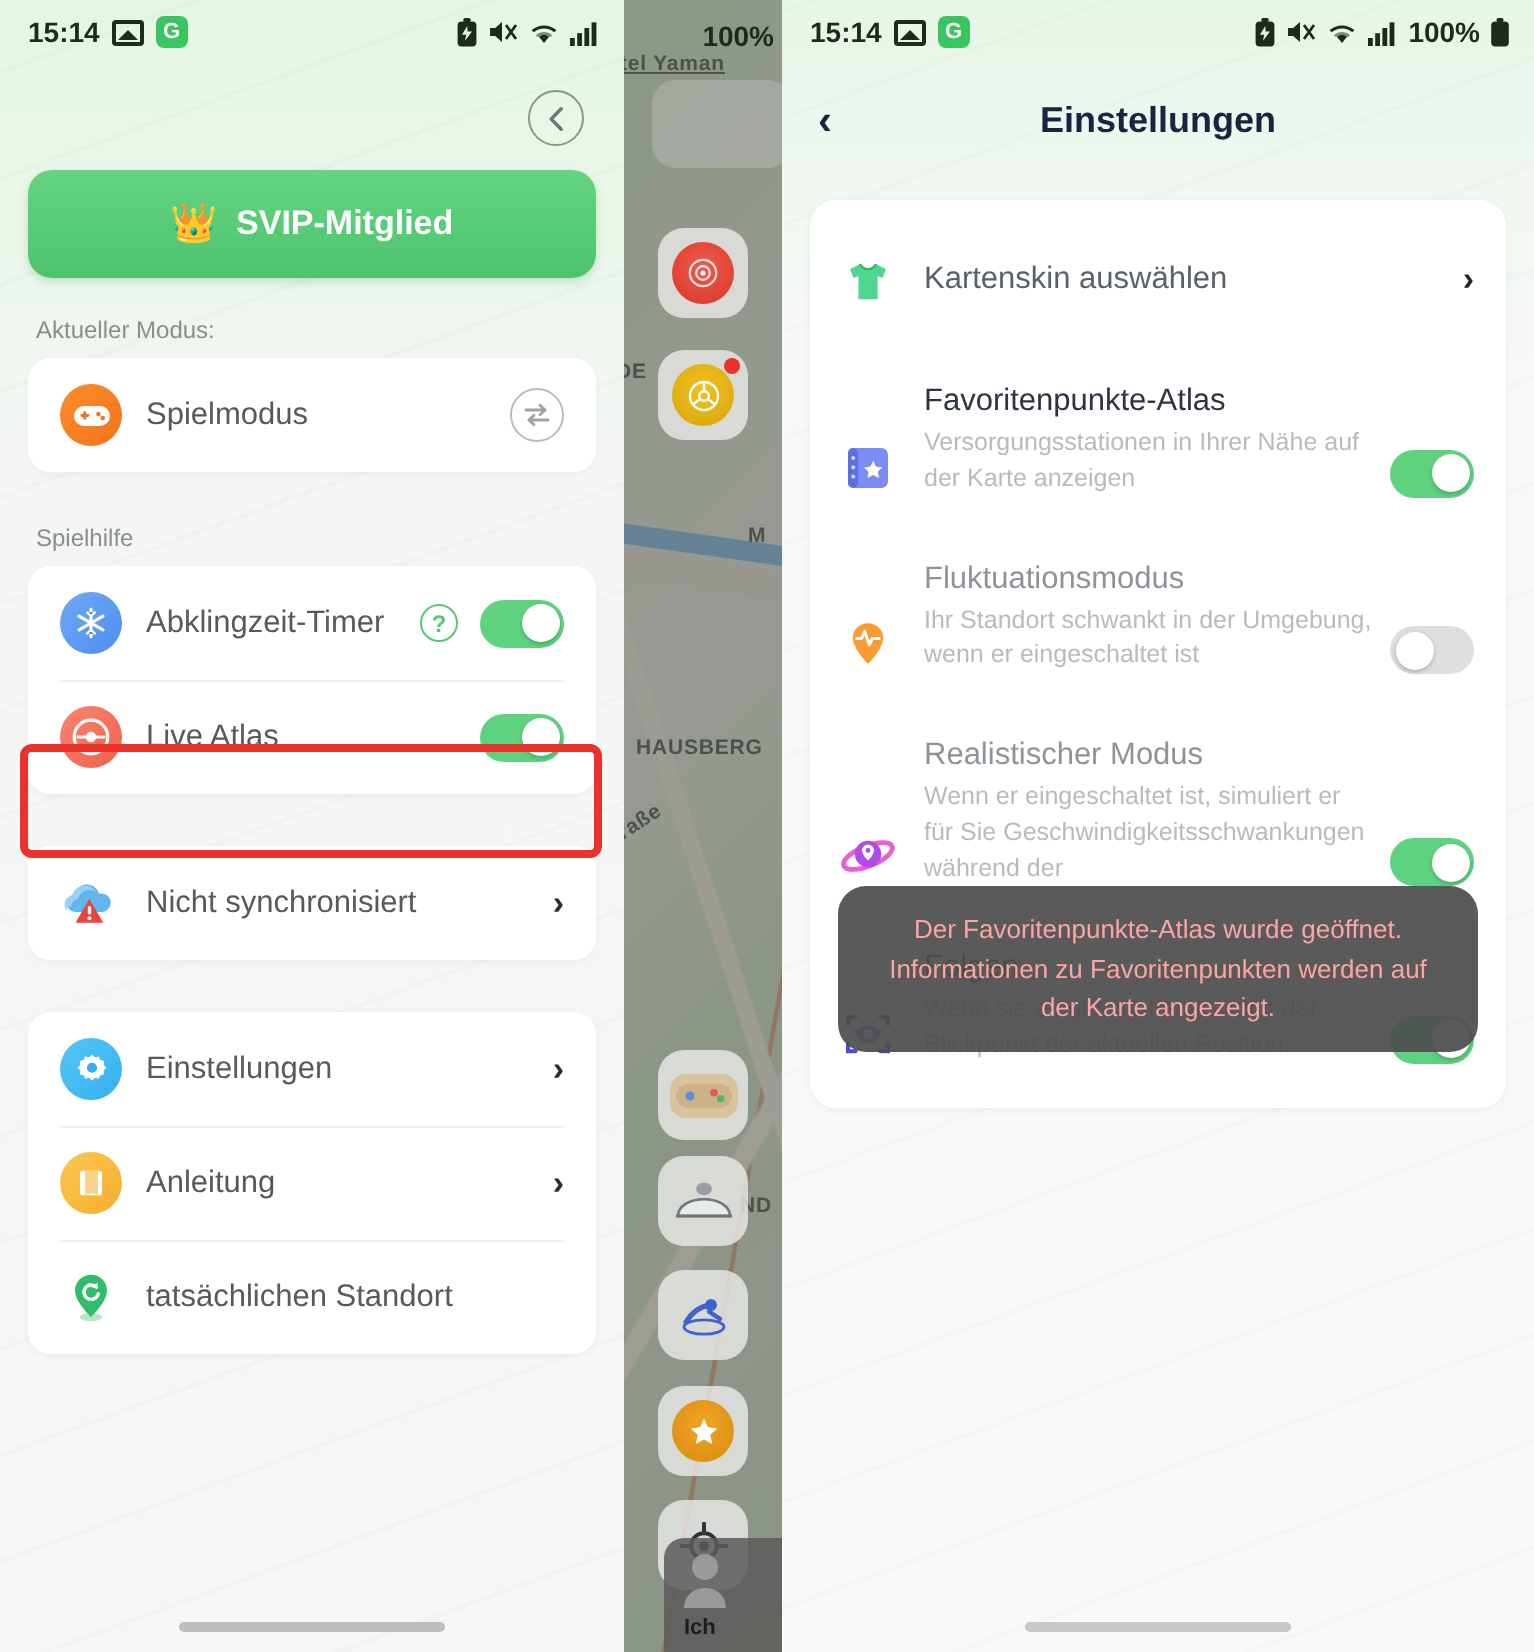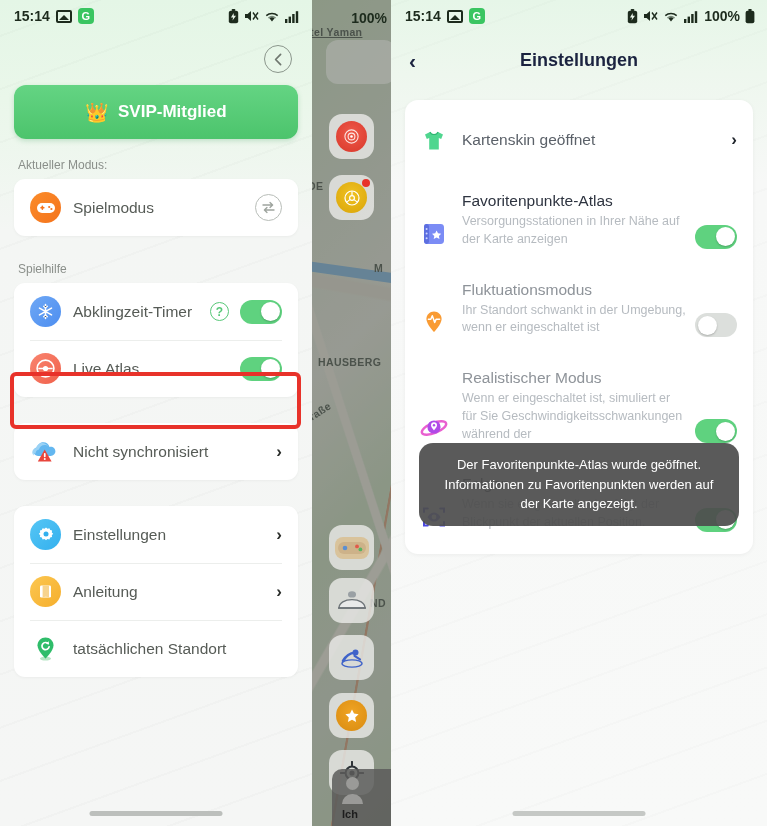--- a/index.html
+++ b/index.html
@@ -210,21 +210,21 @@
   .r-name.muted { color:#8e9399; }
   .r-desc { font-size: 12.5px; color:#b6bbc0; line-height: 1.42; }
   .r-row.single { align-items: center; padding-top: 20px; padding-bottom: 20px; }
   .r-row.single .r-name { margin-bottom: 0; color:#5b6169; }
   .r-chev { color:#1f242b; font-size: 17px; font-weight:bold; align-self:center; }
 
   .toast {
     position: absolute; z-index: 20;
     left: 28px; right: 28px; top: 443px;
     background: rgba(77,77,77,.93); border-radius: 14px;
-    color:#ffffff; font-size: 13px; line-height: 1.5;
+    color:#fca5a5; font-size: 13px; line-height: 1.5;
     text-align:center; padding: 12px 16px;
   }
 
   .r-home-bar {
     position: absolute; bottom: 10px; left: 50%; transform: translateX(-50%);
     width: 133px; height: 5px; border-radius: 3px; background: #c5c8c5; z-index: 7;
   }
 </style>
 </head>
 <body>
@@ -413,21 +413,21 @@
     <div class="home-bar"></div>
   </div>
 
   <div class="map-panel">
     <div class="map-bg"></div>
     <div class="map-water"></div>
 
     <div class="map-lbl" style="left:-2px; top:26px;text-decoration:underline;">tel Yaman</div>
     <div class="map-lbl" style="left:-4px; top:180px;text-align:center;">DE</div>
     <div class="map-lbl" style="left:62px; top:262px;">M</div>
-    <div class="map-lbl" style="left:6px; top:356px;">HAUSBERG</div>
+    <div class="map-lbl" style="left:6px; top:368px;">HAUSBERG</div>
     <div class="map-lbl" style="left:-4px; top:405px; transform:rotate(-33deg);">raße</div>
     <div class="map-lbl" style="left:58px; top:597px;">ND</div>
 
     <div class="map-topcard"></div>
 
     <div class="map-btn" style="top:114px;">
       <div class="inner" style="background:radial-gradient(circle at 50% 40%, #ef5a4a, #d8372a)">
         <svg width="15" height="15" viewBox="0 0 15 15">
             <circle cx="7.5" cy="7.5" r="6.6" fill="none" stroke="#fff" stroke-width="1.1" opacity=".85"></circle>
             <circle cx="7.5" cy="7.5" r="3.4" fill="none" stroke="#fff" stroke-width="1.1" opacity=".85"></circle>
@@ -558,21 +558,21 @@
     <div class="r-card">
 
       <div class="r-row single">
         <div class="r-ic">
           <svg width="30" height="30" viewBox="0 0 30 30">
               <path d="M11 6 6 8.6l1.8 4.4 2.4-1v11.6h9.6V12l2.4 1L24 8.6 19 6a4.4 4.4 0 0 1-8 0z" fill="#4fd68f"></path>
               <path d="M11 6a4.4 4.4 0 0 0 8 0" fill="none" stroke="#2eb571" stroke-width="1.1"></path>
             </svg>
         </div>
         <div class="r-body">
-            <div class="r-name">Kartenskin geöffnet</div>
+            <div class="r-name">Kartenskin auswählen</div>
           </div>
         <div class="r-chev">›</div>
       </div>
 
       <div class="r-row">
         <div class="r-ic">
           <svg width="30" height="30" viewBox="0 0 30 30">
               <rect x="5" y="5" width="20" height="20" rx="3.4" fill="#7b8cf5"></rect>
               <rect x="5" y="5" width="5" height="20" rx="2.4" fill="#5d6fe0"></rect>
               <rect x="6.6" y="9" width="2" height="2" rx="1" fill="#cfd6ff"></rect>

